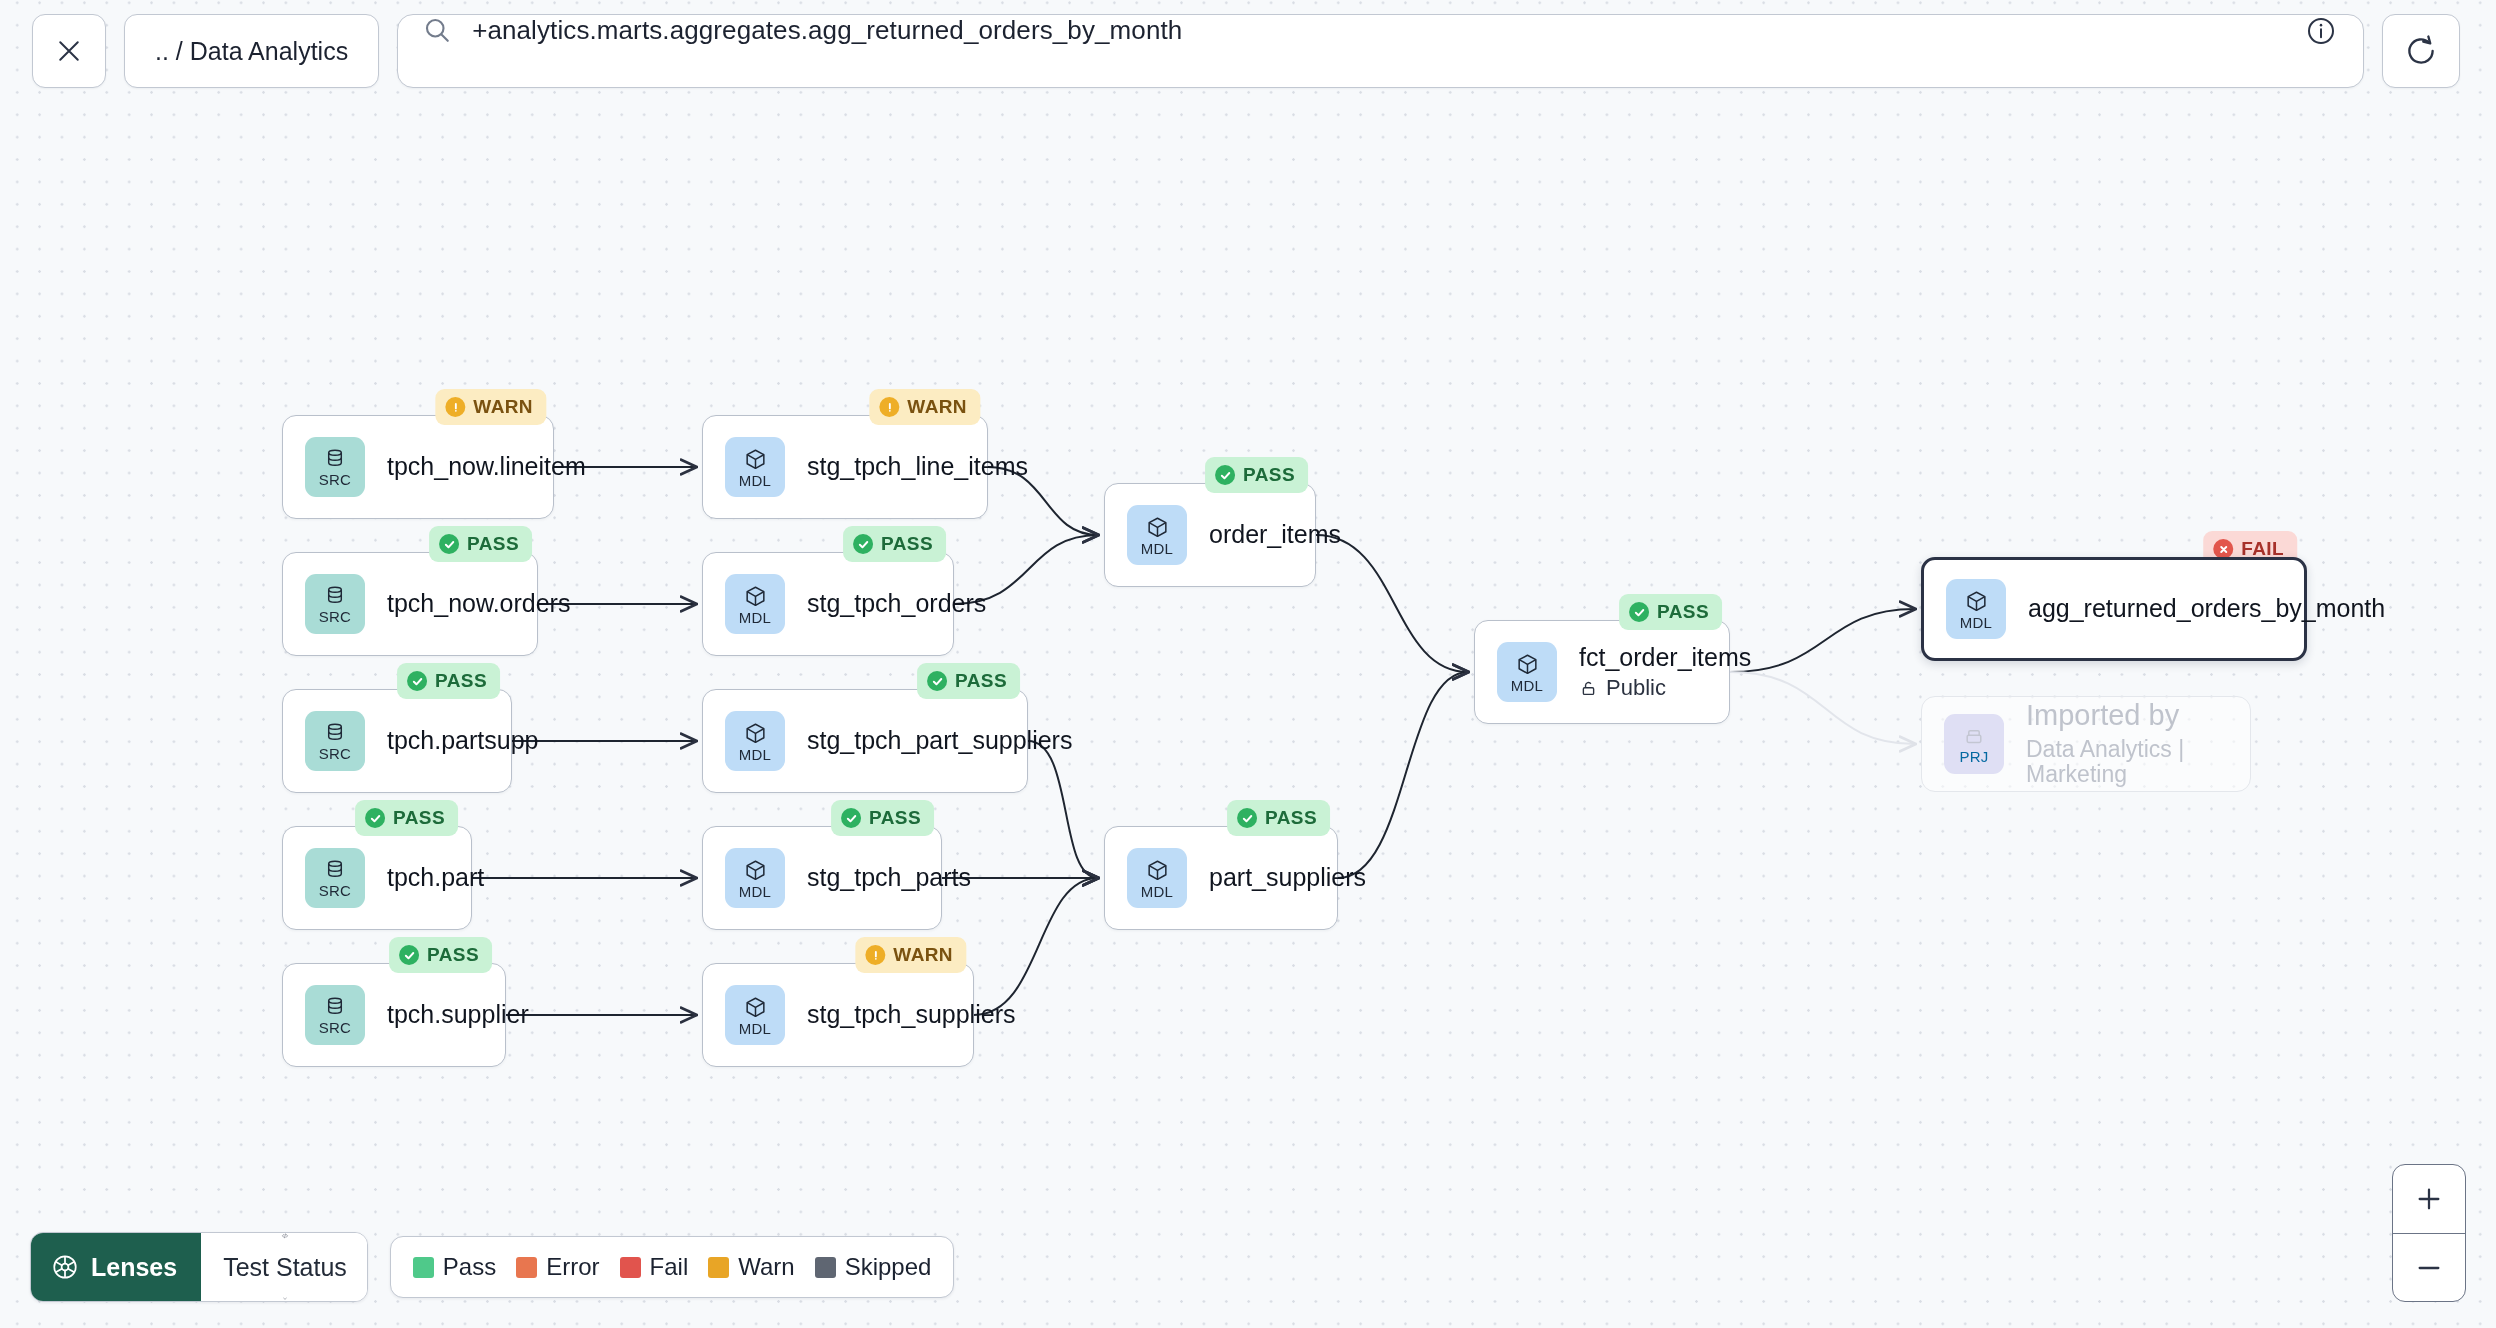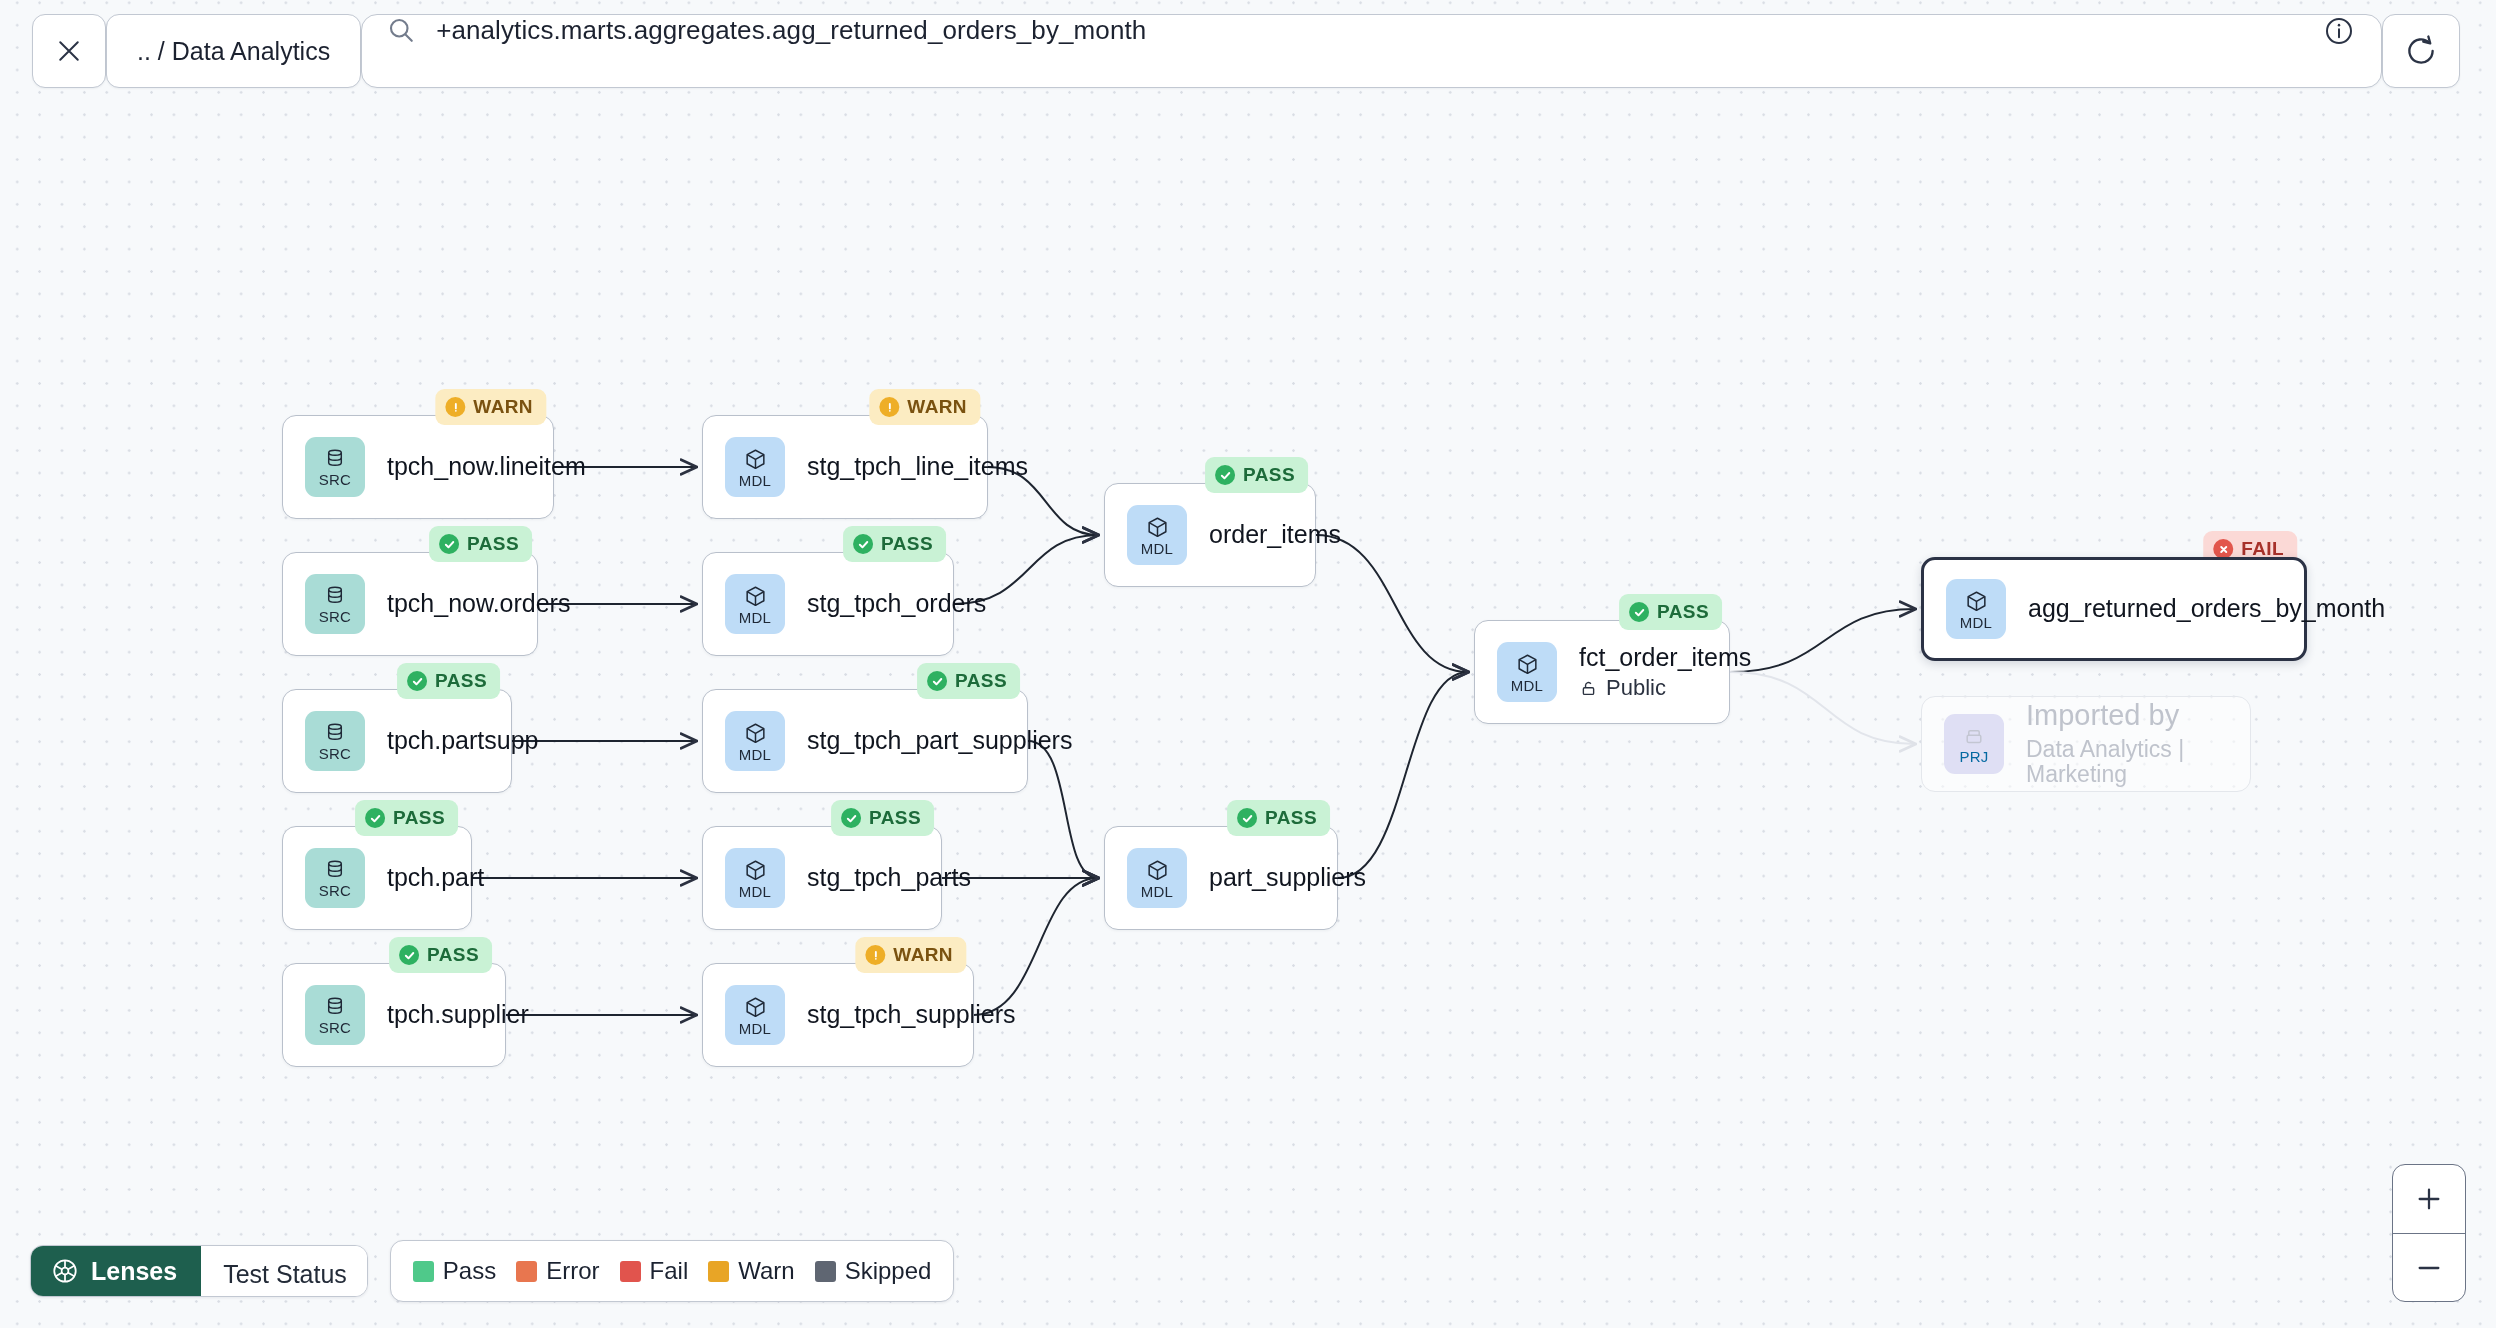--- a/index.html
+++ b/index.html
@@ -19,21 +19,21 @@
     background-image: radial-gradient(#d9dde4 1.3px, transparent 1.4px);
     background-size: 22.4px 22.4px;
     background-position: 6px 14px;
   }
 
   
   #topbar {
     position: absolute; top: 0; left: 0;
     width: 2492px; height: 102px;
     display: flex; align-items: center;
-    padding: 12px 32px; 
+    padding: 12px 32px; gap: 18px;
     z-index: 40;
   }
   .tb-btn {
     background: #fff;
     border: 1.6px solid #c2c8d2;
     border-radius: 13px;
     height: 74px;
     display: flex; align-items: center; justify-content: center;
     color: #2e3440;
     cursor: pointer;
@@ -154,21 +154,21 @@
 
   
   #bottombar {
     position: absolute;
     left: 30px; bottom: 26px;
     display: flex; align-items: center; gap: 22px;
     z-index: 45;
   }
   #lens-group {
     display: flex; align-items: stretch;
-    height: 52px;
+    height: 70px;
     border-radius: 13px;
     border: 1.6px solid #c2c8d2;
     background: #fff;
     overflow: hidden;
     box-shadow: 0 1px 3px rgba(20,30,50,.08);
   }
   #lenses-btn {
     background: #1e5f4e;
     color: #ffffff;
     display: flex; align-items: center; gap: 12px;

